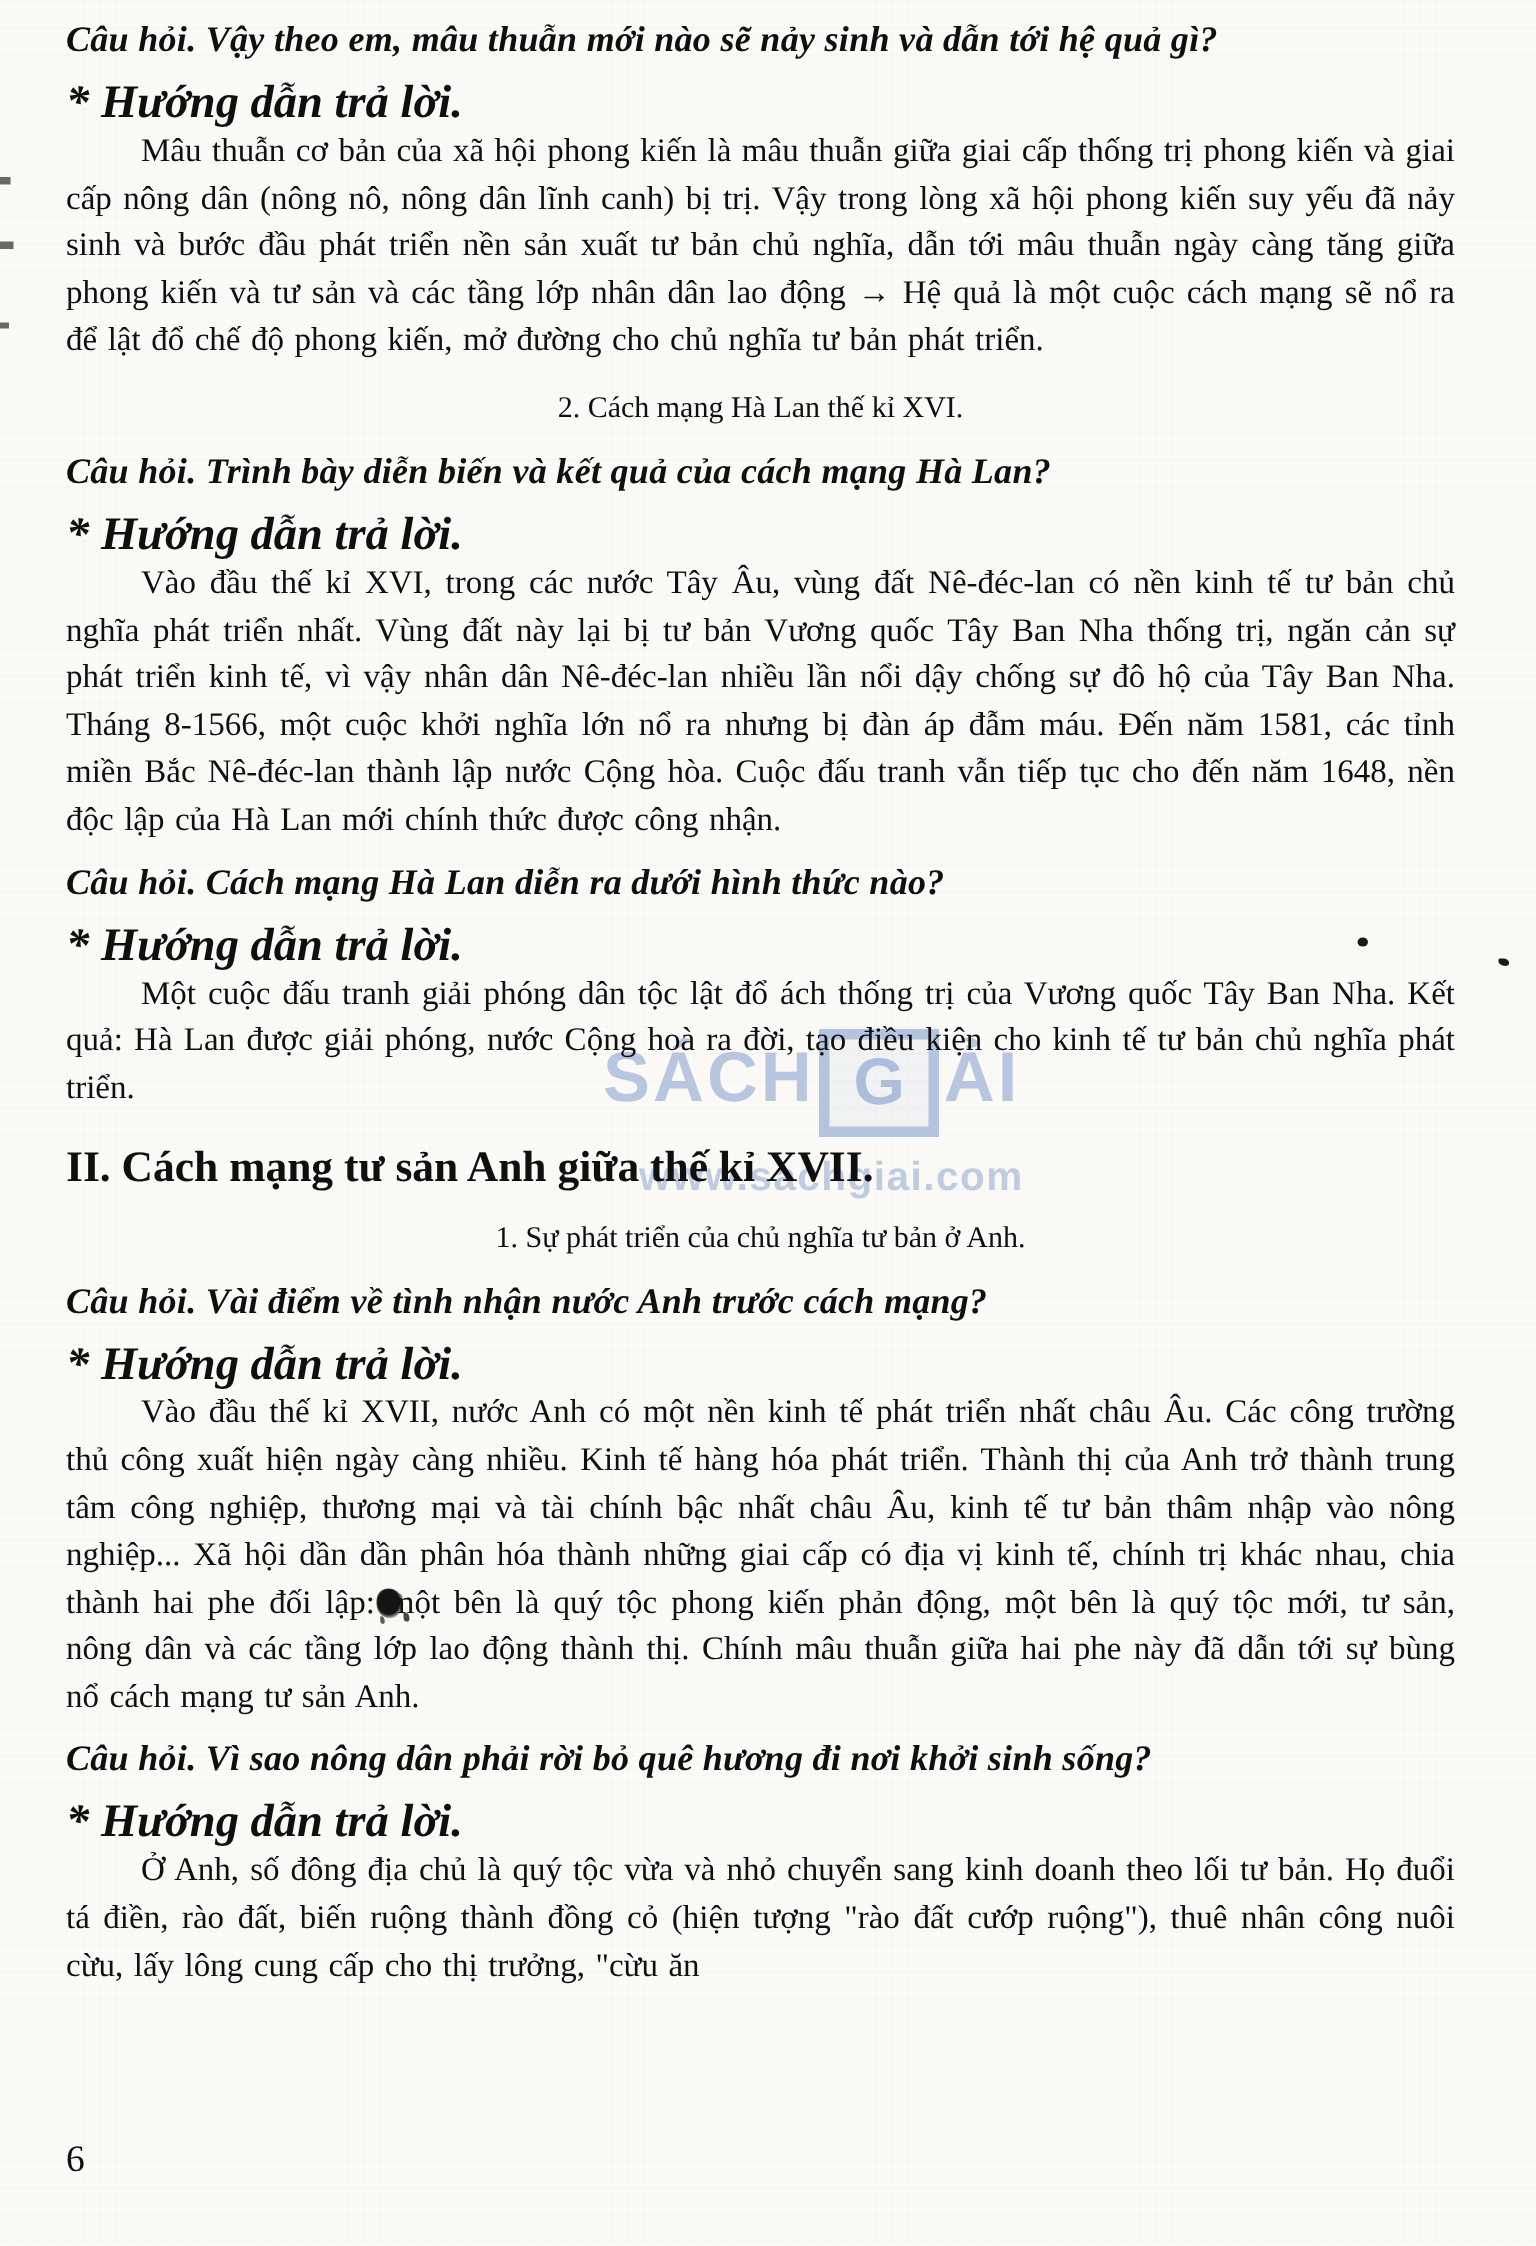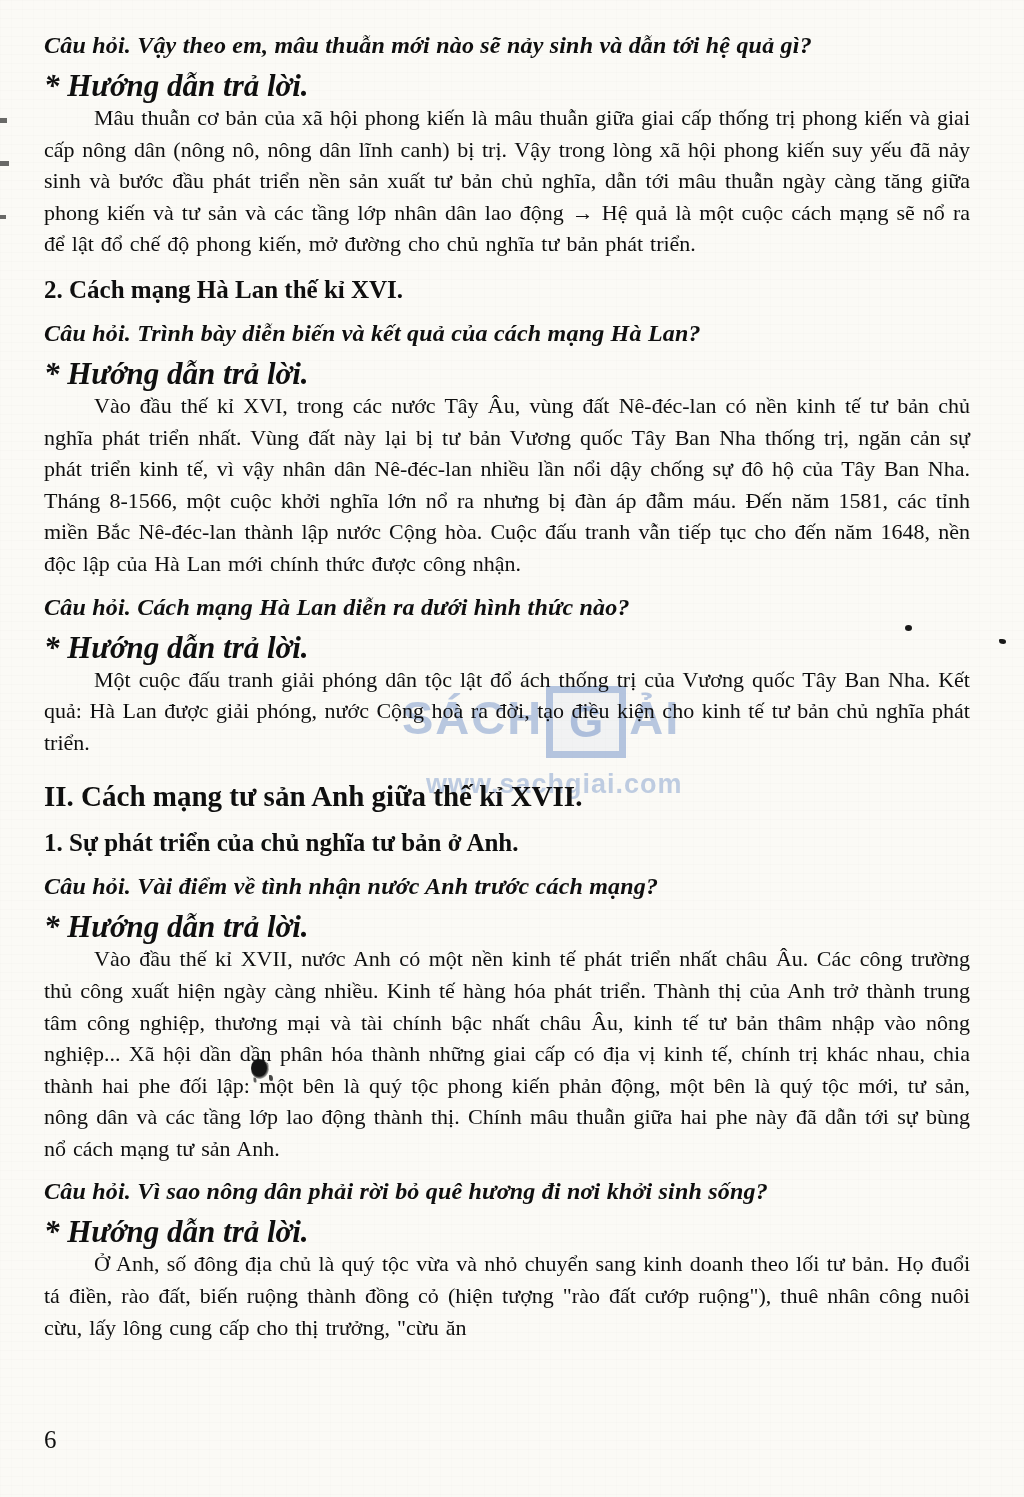--- a/index.html
+++ b/index.html
@@ -9,40 +9,41 @@
     position: relative;
     background: #fbfaf6;
     background-image: linear-gradient(rgba(0,0,0,0.012) 1px, transparent 1px),
                       linear-gradient(90deg, rgba(0,0,0,0.008) 1px, transparent 1px);
     background-size: 7px 9px, 11px 7px;
     font-family: "Liberation Serif", "DejaVu Serif", serif;
     color: #0f0f0f;
     overflow: hidden;
   }
   .content {
-    position: absolute; left: 44px; top: 18px; width: 926px; z-index: 2;
+    position: absolute; left: 44px; top: 0; width: 926px; z-index: 2;
   }
   .q {
     font-weight: bold; font-style: italic;
     font-size: 24px; line-height: 31px;
     margin: 12px 0 9px; letter-spacing: .2px;
   }
   .g {
     font-weight: bold; font-style: italic;
     font-size: 31px; line-height: 31px;
     margin: 0 0 1px;
   }
   .p {
     font-size: 22px; line-height: 31.6px;
     text-align: justify; text-indent: 50px;
     margin: 0 0 10px; word-spacing: 1.5px;
   }
   .h-section {
-    font-weight: bold; font-size: 25px; line-height: 32px;
+    font-weight: normal; font-size: 20px; line-height: 32px;
     margin: 14px 0 4px;
+    text-align: center;
   }
   .h-part {
     font-weight: bold; font-size: 29px; line-height: 33px;
     margin: 22px 0 8px;
   }
   .pageno {
     position: absolute; left: 44px; top: 1426px;
     font-size: 25px; z-index: 2;
   }
   

